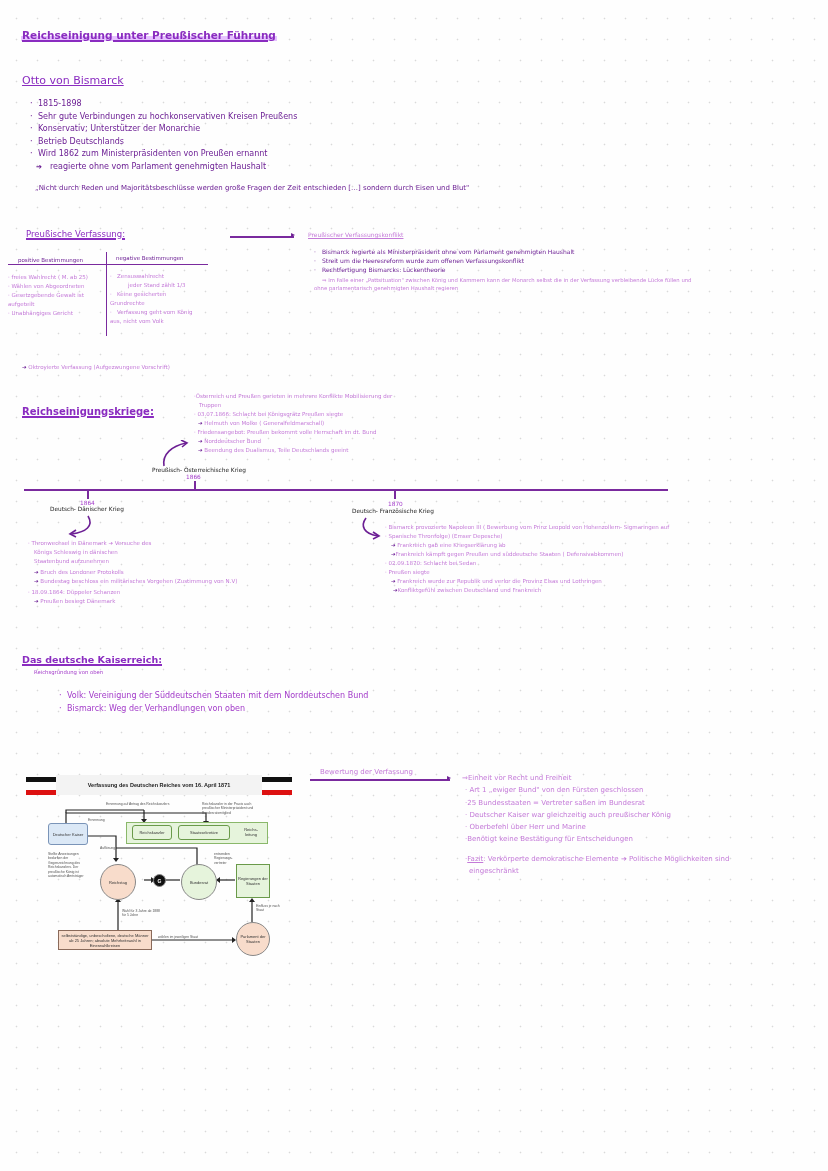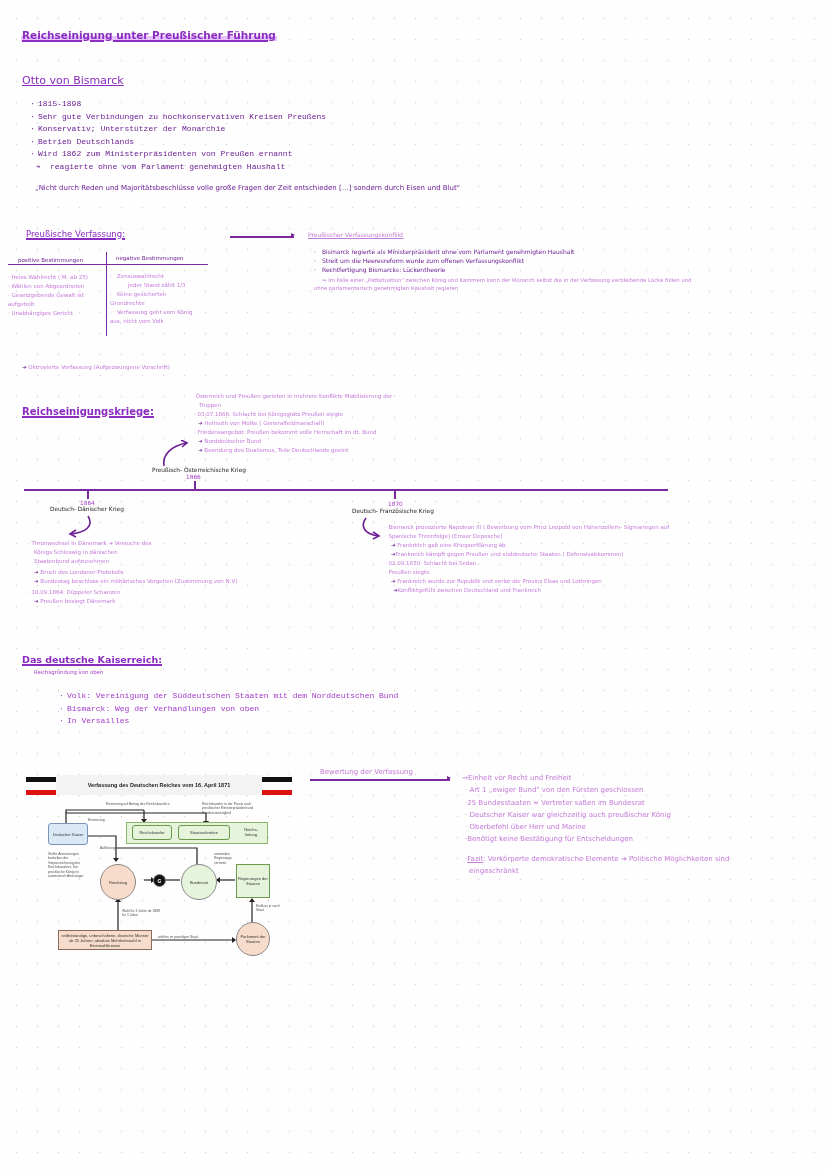--- a/index.html
+++ b/index.html
@@ -18,21 +18,21 @@
   .h-small { font-size:7px; color:#8a2cc0; text-decoration:underline; }
   .dark { color:#6c1f94; }
   .mid { color:#a23ac9; }
   .light { color:#c47ad8; }
   .black { color:#222; }
   ul.b { list-style:none; margin:0; padding:0; }
   ul.b li { position:relative; padding-left:8px; white-space:nowrap; }
   ul.b li::before { content:"·"; position:absolute; left:0; }
   ul.b li.arrow { padding-left:14px; }
   ul.b li.arrow::before { content:"➔"; font-size:0.9em; }
-  .t8 { font-size:8px; line-height:12.5px;font-family:Liberation Mono, monospace; }
+  .t8 { font-size:8px; line-height:12.5px; }
   .t6 { font-size:6px; line-height:9.6px; }
   .t5 { font-size:5.5px; line-height:9px; }
   .line { position:absolute; background:#7a2a9e; }
   .diag { position:absolute; left:26px; top:772px; width:266px; height:188px; font-family:"Liberation Sans", sans-serif; color:#333; }
   .diag .flag { position:absolute; width:30px; height:5px; }
   .diag .title { position:absolute; left:30px; top:3px; width:206px; height:20px; background:#f3f3f3; font-size:5.5px; font-weight:bold; text-align:center; line-height:20px; color:#222; }
   .diag .box { position:absolute; font-size:4px; text-align:center; display:flex; align-items:center; justify-content:center; color:#333; }
   .diag .circ { border-radius:50%; border:1px solid #888; }
   .diag .note { position:absolute; font-size:3.4px; line-height:4.4px; color:#555; }
   .diag svg { position:absolute; left:0; top:0; }
@@ -44,21 +44,21 @@
 
 <div class="abs h-small" style="left:22px; top:74px; font-size:11px;">Otto von Bismarck</div>
 <ul class="abs b t8 dark" style="left:30px; top:98px;">
   <li>1815-1898</li>
   <li>Sehr gute Verbindungen zu hochkonservativen Kreisen Preußens</li>
   <li>Konservativ; Unterstützer der Monarchie</li>
   <li>Betrieb Deutschlands</li>
   <li>Wird 1862 zum Ministerpräsidenten von Preußen ernannt</li>
   <li class="arrow" style="margin-left:6px;">reagierte ohne vom Parlament genehmigten Haushalt</li>
 </ul>
-<div class="abs t6 dark" style="left:35px; top:184px; font-size:7px;">„Nicht durch Reden und Majoritätsbeschlüsse volle große Fragen der Zeit entschieden […] sondern durch Eisen und Blut"</div>
+<div class="abs t6 dark" style="left:35px; top:184px; font-size:7px;">„Nicht durch Reden und Majoritätsbeschlüsse werden große Fragen der Zeit entschieden […] sondern durch Eisen und Blut"</div>
 
 <div class="abs h-sec" style="left:26px; top:229px; font-size:8.5px; font-weight:normal;">Preußische Verfassung:</div>
 <div class="abs t5 dark" style="left:18px; top:256px;">positive Bestimmungen</div>
 <div class="abs t5 dark" style="left:116px; top:254px;">negative Bestimmungen</div>
 <div class="line" style="left:8px; top:264px; width:200px; height:1px;"></div>
 <div class="line" style="left:106px; top:252px; width:1px; height:84px;"></div>
 <div class="abs t5 light" style="left:8px; top:273px; width:90px; white-space:normal;">
   <div>· <span>freies Wahlrecht ( M. ab 25)</span></div>
   <div>· <span>Wählen von Abgeordneten</span></div>
   <div>· <span>Gesetzgebende Gewalt ist aufgeteilt</span></div>
@@ -138,21 +138,20 @@
   <div>· <span>Preußen siegte</span></div>
   <div style="padding-left:6px;"><span class="dark">➔</span> <span>Frankreich wurde zur Republik und verlor die Provinz Elsas und Lothringen</span></div>
   <div style="padding-left:8px;"><span class="dark">➔</span><span>Konfliktgefühl zwischen Deutschland und Frankreich</span></div>
 </div>
 
 <div class="abs h-sec" style="left:22px; top:654px; font-size:9.5px;">Das deutsche Kaiserreich:</div>
 <div class="abs mid" style="left:34px; top:669px; font-size:5.3px;">Reichsgründung von oben</div>
 <ul class="abs b t8 mid" style="left:22px; top:690px;margin-left:37px;">
   <li>Volk: Vereinigung der Süddeutschen Staaten mit dem Norddeutschen Bund</li>
   <li>Bismarck: Weg der Verhandlungen von oben</li>
-  <li>In Versailles</li>
 </ul>
 
 <div class="diag">
   <div class="flag" style="left:0; top:5px; background:#111;"></div>
   <div class="flag" style="left:0; top:18px; background:#dd1111;"></div>
   <div class="flag" style="left:236px; top:5px; background:#111;"></div>
   <div class="flag" style="left:236px; top:18px; background:#dd1111;"></div>
   <div class="title">Verfassung des Deutschen Reiches vom 16. April 1871</div>
 
   <svg width="266" height="188">

